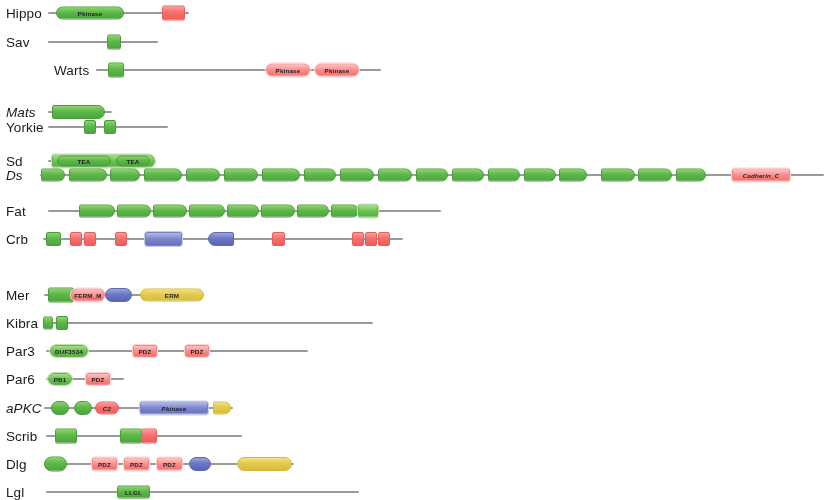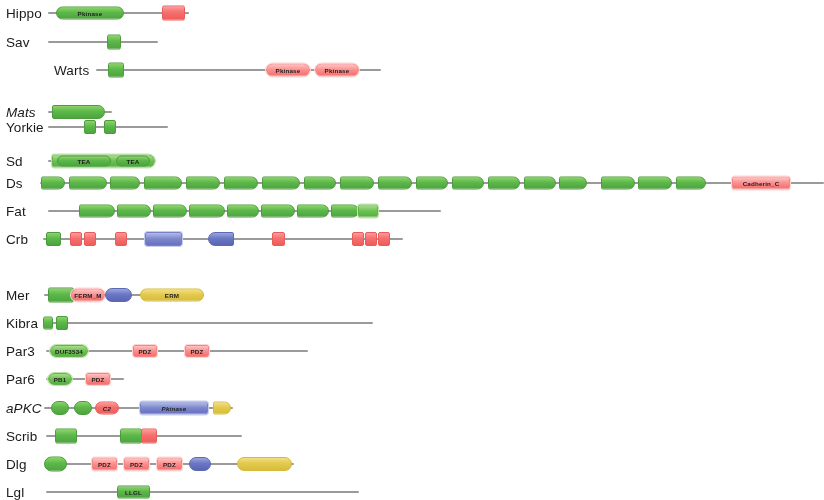--- a/index.html
+++ b/index.html
@@ -109,21 +109,21 @@
       <div class="dom c-green s-rect" style="left: 84px; width: 12px; height: 14px;"></div>
       <div class="dom c-green s-rect" style="left: 104px; width: 12px; height: 14px;"></div>
     </div>
     <div class="row" style="top: 130px; margin-top: 18px;">
       <div class="row-label">Sd</div>
       <div class="backbone" style="left: 48px; width: 8px;"></div>
       <div class="dom c-green-lt s-arrow" style="left: 52px; width: 103px; height: 13px;"></div>
       <div class="dom c-green s-pill" style="left: 57px; width: 54px; height: 11px;">TEA</div>
       <div class="dom c-green s-pill" style="left: 116px; width: 34px; height: 11px;">TEA</div>
     </div>
-    <div class="row" style="top: 170px;">
+    <div class="row" style="top: 162px; font-style: italic;">
       <div class="row-label">Ds</div>
       <div class="backbone" style="left: 40px; width: 784px;"></div>
       <div class="dom c-green s-arrow" style="left: 41px; width: 24px; height: 13px;"></div>
       <div class="dom c-green s-arrow" style="left: 69px; width: 38px; height: 13px;"></div>
       <div class="dom c-green s-arrow" style="left: 110px; width: 30px; height: 13px;"></div>
       <div class="dom c-green s-arrow" style="left: 144px; width: 38px; height: 13px;"></div>
       <div class="dom c-green s-arrow" style="left: 186px; width: 34px; height: 13px;"></div>
       <div class="dom c-green s-arrow" style="left: 224px; width: 34px; height: 13px;"></div>
       <div class="dom c-green s-arrow" style="left: 262px; width: 38px; height: 13px;"></div>
       <div class="dom c-green s-arrow" style="left: 304px; width: 32px; height: 13px;"></div>

